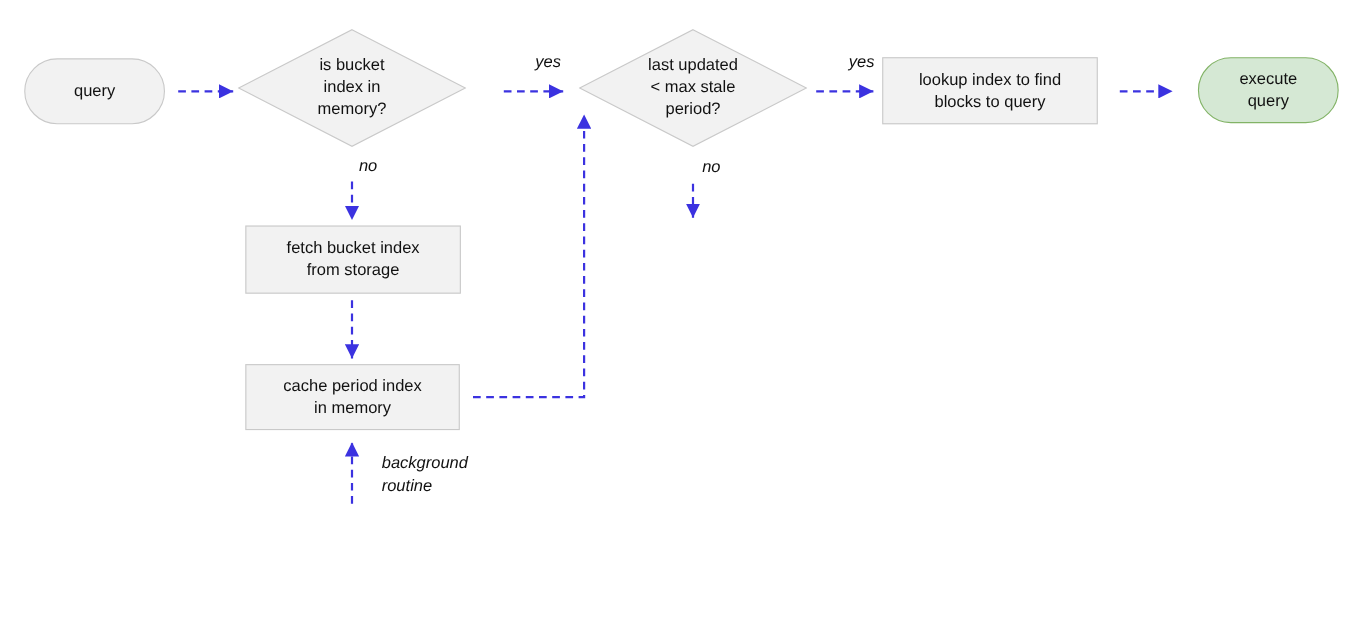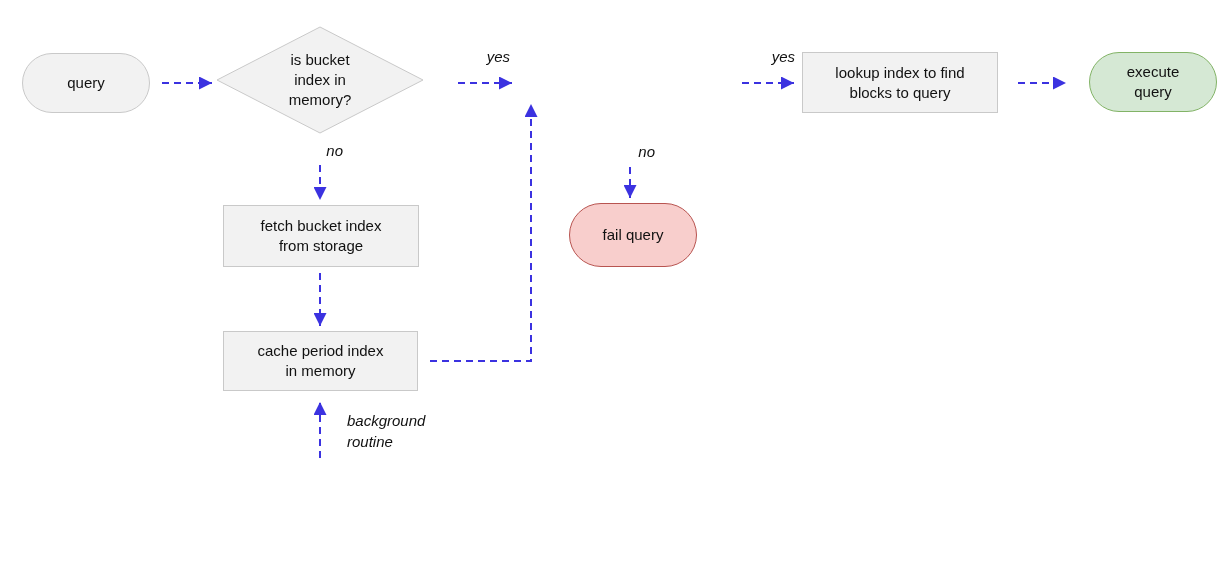--- a/index.html
+++ b/index.html
@@ -113,20 +113,28 @@
 
   <div class="node diamond" style="left:216px; top:26px; width:208px; height:108px;">
     <svg class="diamond-shape" viewBox="0 0 208 108" preserveAspectRatio="none">
       <polygon points="104,1 207,54 104,107 1,54"></polygon>
     </svg>
     <div class="node-label">is bucket
 index in
 memory?</div>
   </div>
 
+  <div class="node diamond" style="left:526px; top:26px; width:208px; height:108px;">
+    <svg class="diamond-shape" viewBox="0 0 208 108" preserveAspectRatio="none">
+      <polygon points="104,1 207,54 104,107 1,54"></polygon>
+    </svg>
+    <div class="node-label">last updated
+&lt; max stale
+period?</div>
+  </div>
 
   <div class="node rect" style="left:802px; top:52px; width:196px; height:61px;">
     <div class="node-label">lookup index to find
 blocks to query</div>
   </div>
 
   <div class="node pill success" style="left:1089px; top:52px; width:128px; height:60px; border-radius:30px;">
     <div class="node-label">execute
 query</div>
   </div>
@@ -134,23 +142,20 @@
   <div class="node rect" style="left:223px; top:205px; width:196px; height:62px;">
     <div class="node-label">fetch bucket index
 from storage</div>
   </div>
 
   <div class="node rect" style="left:223px; top:331px; width:195px; height:60px;">
     <div class="node-label">cache period index
 in memory</div>
   </div>
 
-  <div class="node pill fail" style="left:569px; top:203px; width:128px; height:64px; border-radius:32px;">
-    <div class="node-label">fail query</div>
-  </div>
 
 
   <div class="edge-label center" style="left:460px; top:46px; width:50px;">yes</div>
   <div class="edge-label center" style="left:745px; top:46px; width:50px;">yes</div>
   <div class="edge-label center" style="left:297px; top:140px; width:46px;">no</div>
   <div class="edge-label center" style="left:609px; top:141px; width:46px;">no</div>
   <div class="edge-label" style="left:347px; top:410px; width:110px;">background
 routine</div>
 
 </div>

